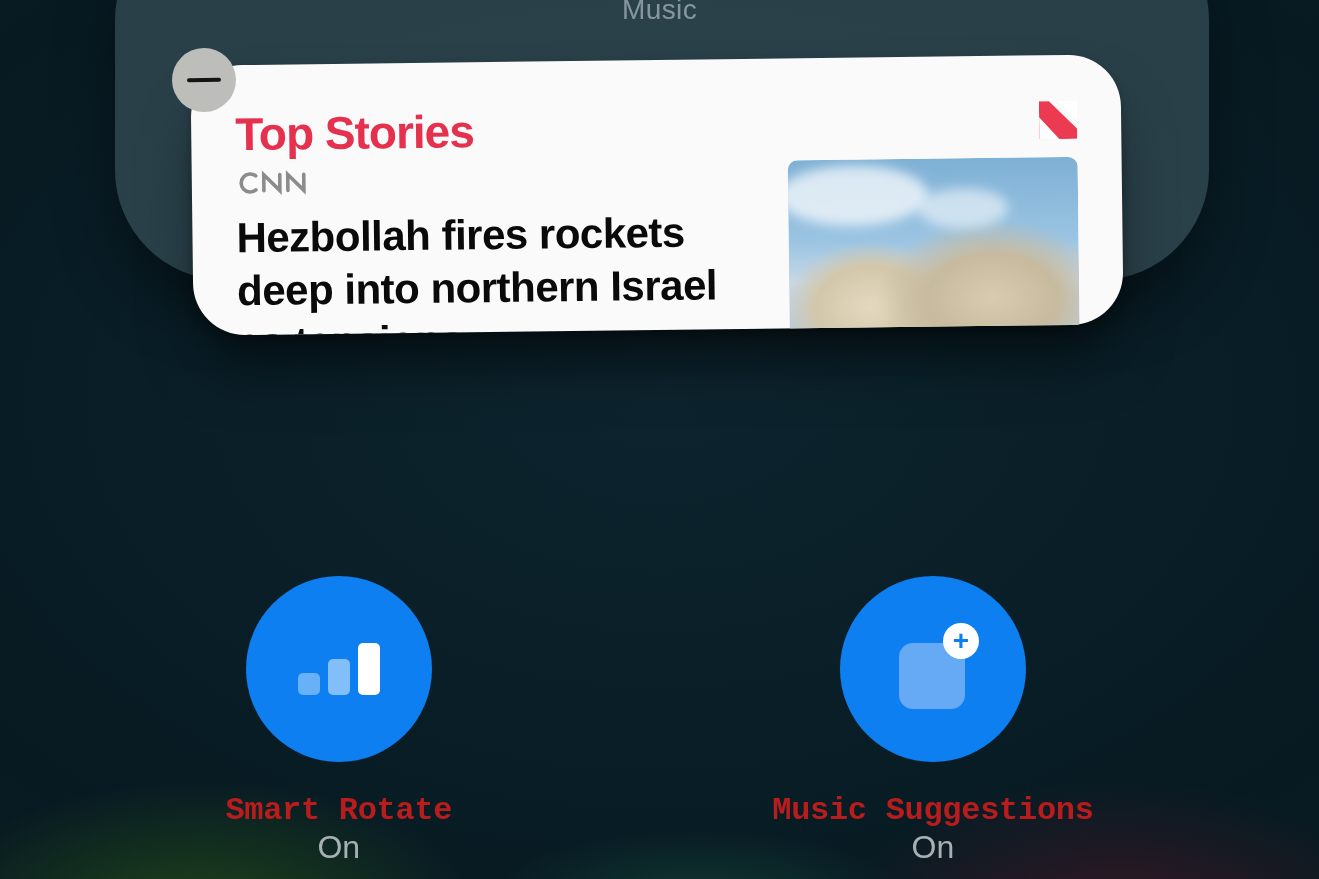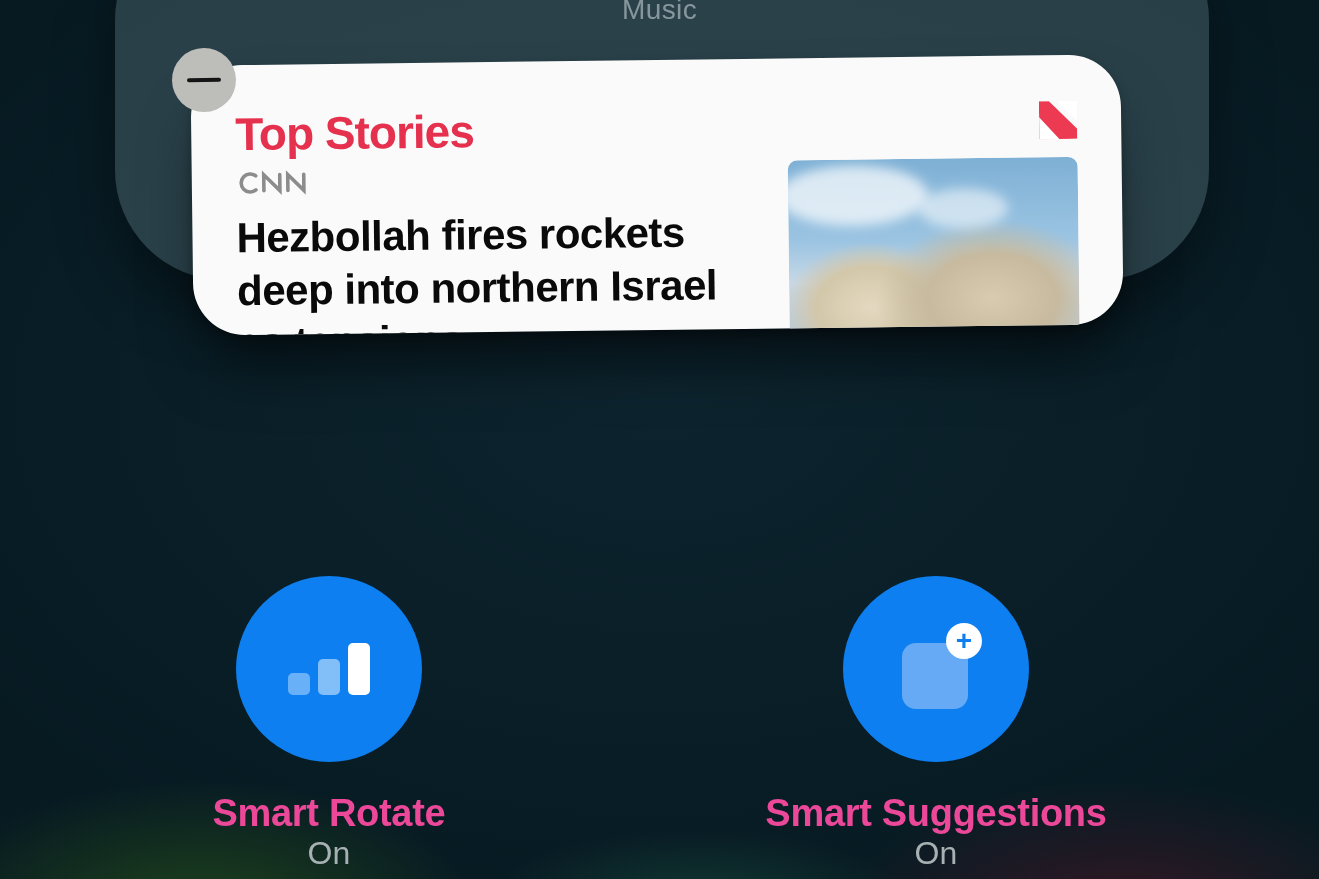--- a/index.html
+++ b/index.html
@@ -194,21 +194,21 @@
     }
     .sugg .plus-badge {
       position:absolute; right:-2px; top:-2px;
       width:36px; height:36px; border-radius:50%;
       background:#ffffff;
       display:flex; align-items:center; justify-content:center;
       color:#0d7ff0; font-weight:800; font-size:28px; line-height:0;
     }
 
     .opt-label {
-      color:#ec4899; font-size:38px; font-weight:600; letter-spacing:-0.3px;
+      color:#b91c1c; font-size:32px; font-weight:600; letter-spacing:-0.3px;font-family:Liberation Mono, monospace;
     }
     .opt-state {
       color:#a7b1b3; font-size:32px; font-weight:400; margin-top:0;
     }
   </style>
 </head>
 <body>
 
 <div class="header-label">Music</div>
 
@@ -269,16 +269,16 @@
     <div class="opt-state">On</div>
   </div>
 
   <div class="option">
     <div class="opt-circle">
       <span class="sugg">
         <span class="square"></span>
         <span class="plus-badge">+</span>
       </span>
     </div>
-    <div class="opt-label">Smart Suggestions</div>
+    <div class="opt-label">Music Suggestions</div>
     <div class="opt-state">On</div>
   </div>
 </div>
 
 </body></html>

